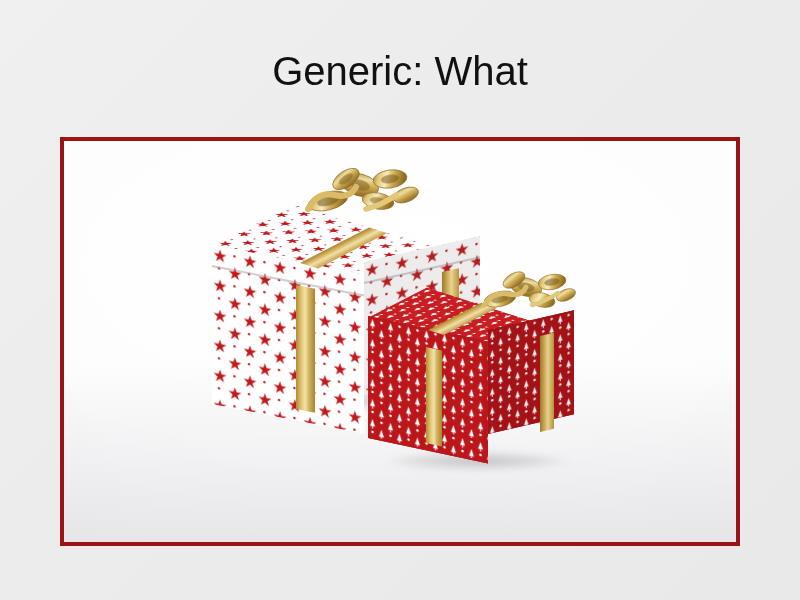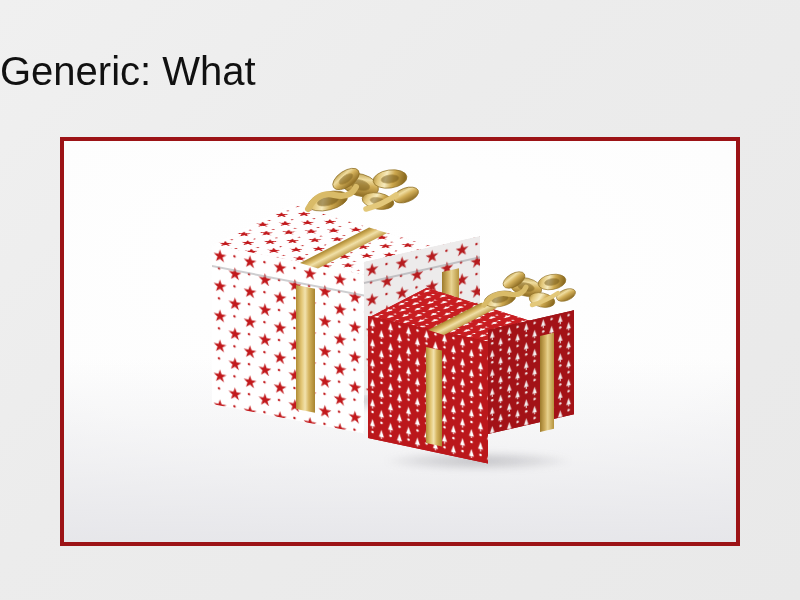--- a/index.html
+++ b/index.html
@@ -7,21 +7,21 @@
     width:800px;height:600px;overflow:hidden;
     background:#ececec;
     font-family:"Liberation Sans","DejaVu Sans",sans-serif;
   }
   .slide{position:relative;width:800px;height:600px;
     background:linear-gradient(135deg,#f0f0f0 0%,#ececec 40%,#e9e9e9 100%);}
 
   
   .title{
     position:absolute;left:0;top:45px;width:800px;
-    text-align:left;
+    text-align:center;
     font-size:40px;line-height:52px;
     color:#111111;
     letter-spacing:0px;
     font-weight:400;
   }
 
   
   .frame{
     position:absolute;left:60px;top:137px;
     width:680px;height:409px;

